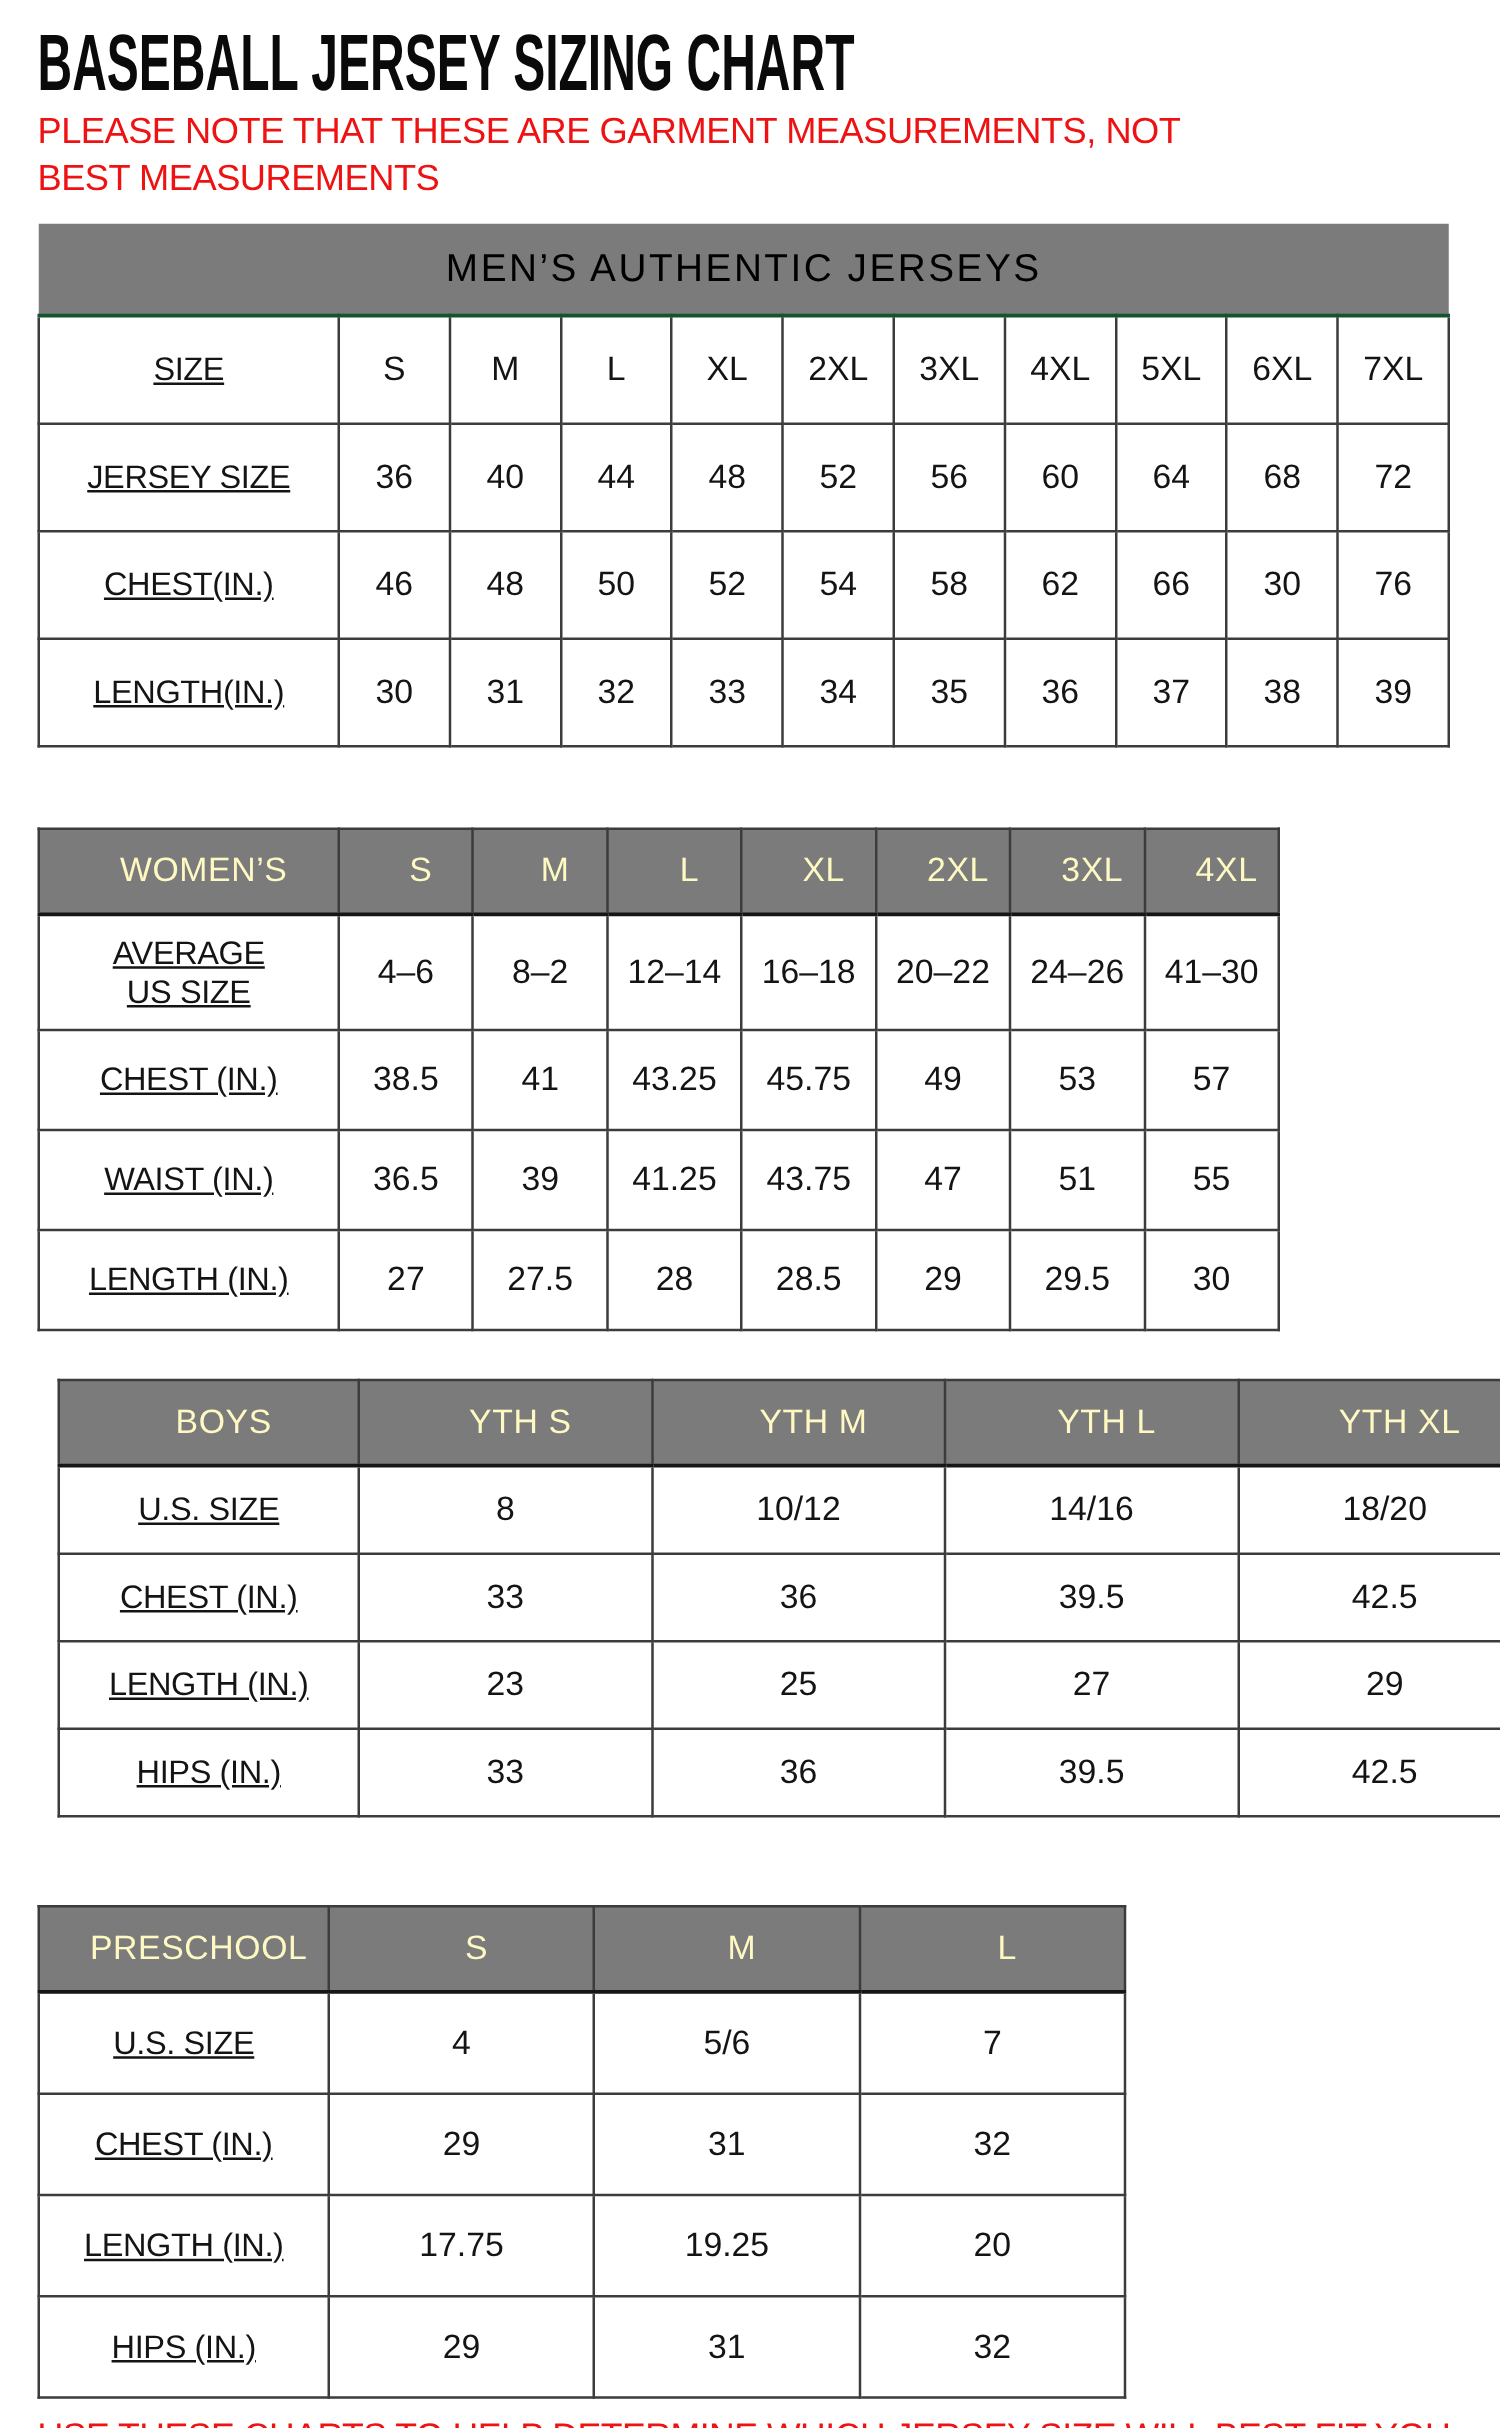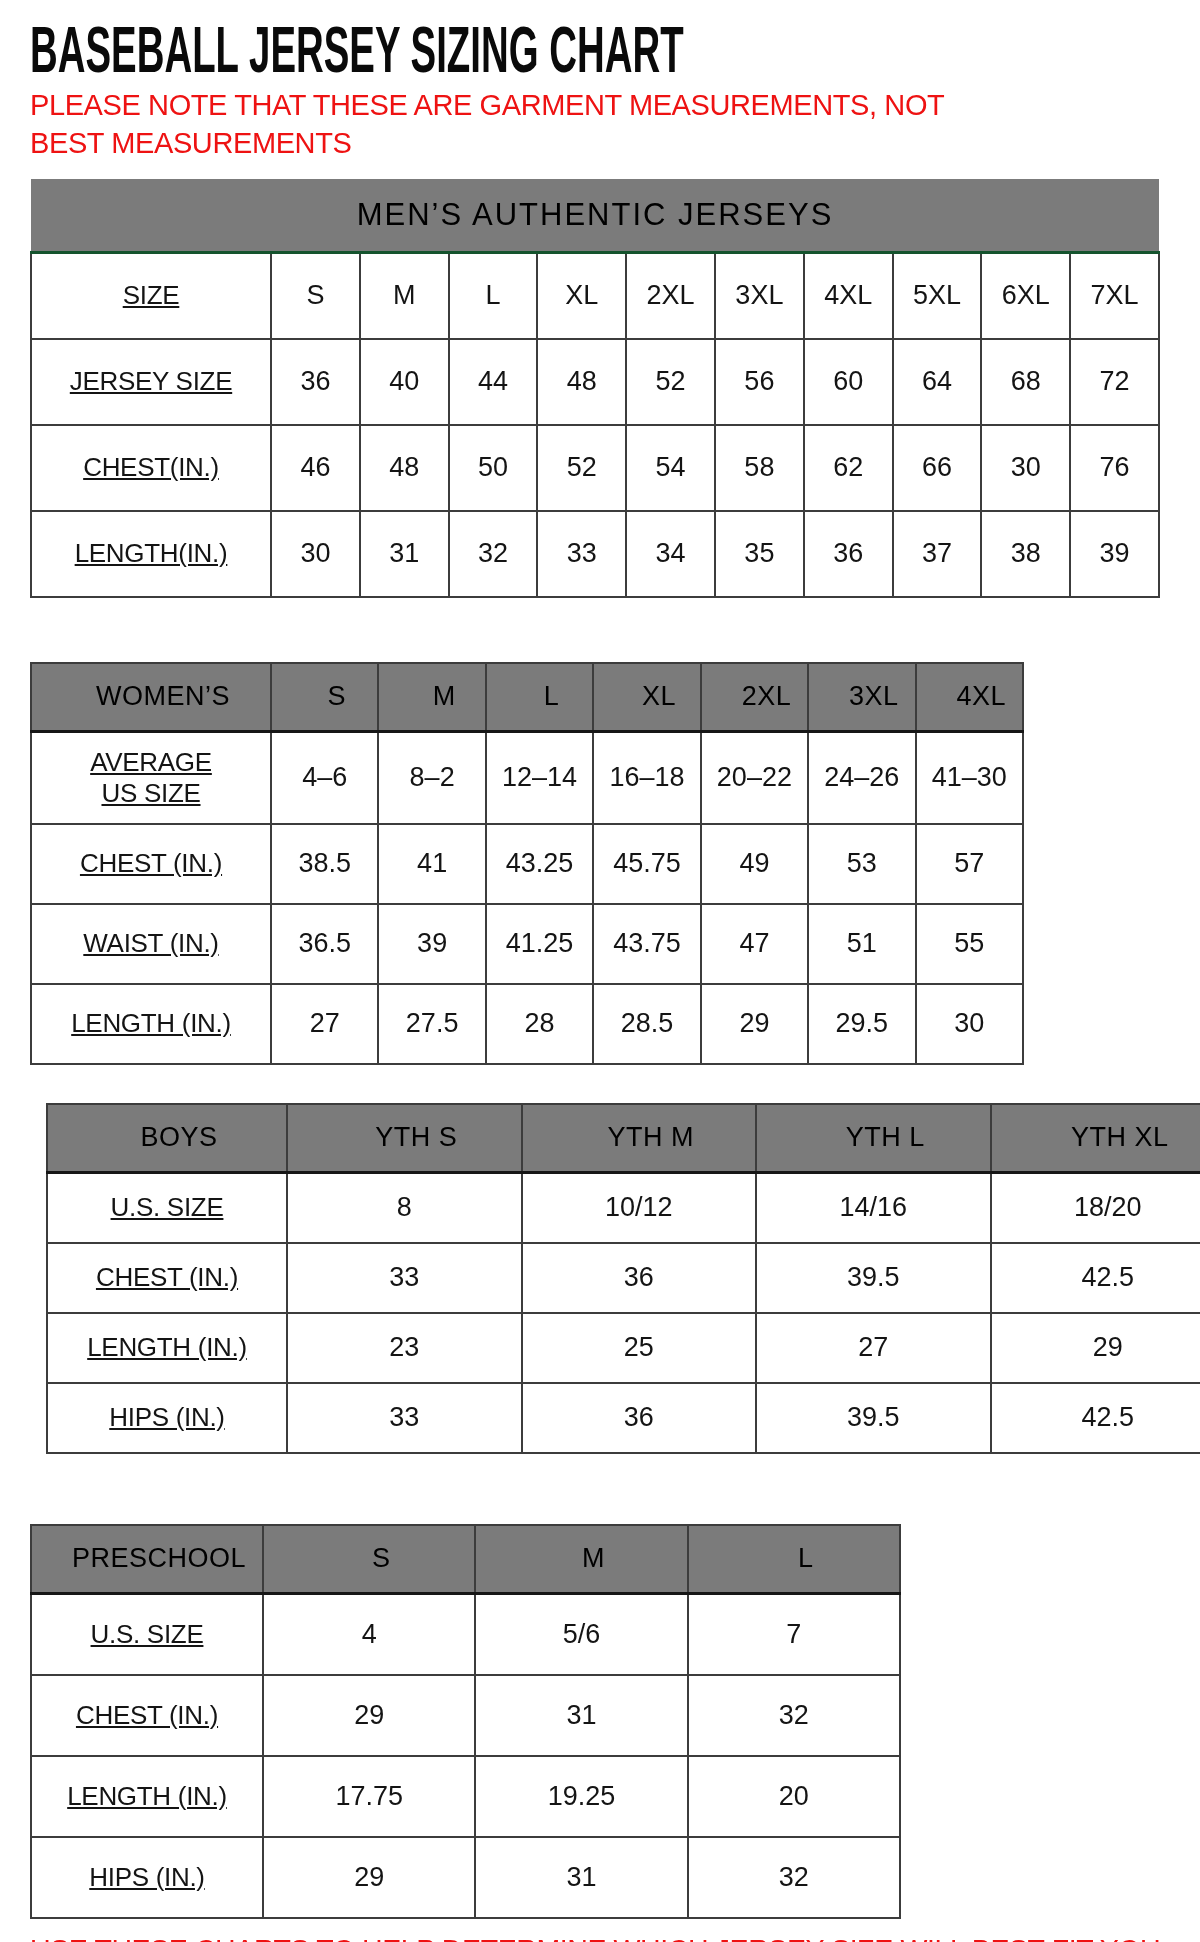--- a/index.html
+++ b/index.html
@@ -65,21 +65,21 @@
     border:none;
     border-bottom:3px solid #14532d;
     height:72px;
     font-size:31px;
     letter-spacing:2px;
     font-weight:400;
   }
   
   .header-row th{
     background:var(--c-header_gray,#7b7b7b);
-    color:#000000;
+    color:#fef9c3;
     font-size:27px;
     letter-spacing:0.5px;
     border-bottom-width:3px;
     border-bottom-color:#161616;
     height:66px;
     padding-left:28px;
   }
 
   .label-col{width:240px;}
 

